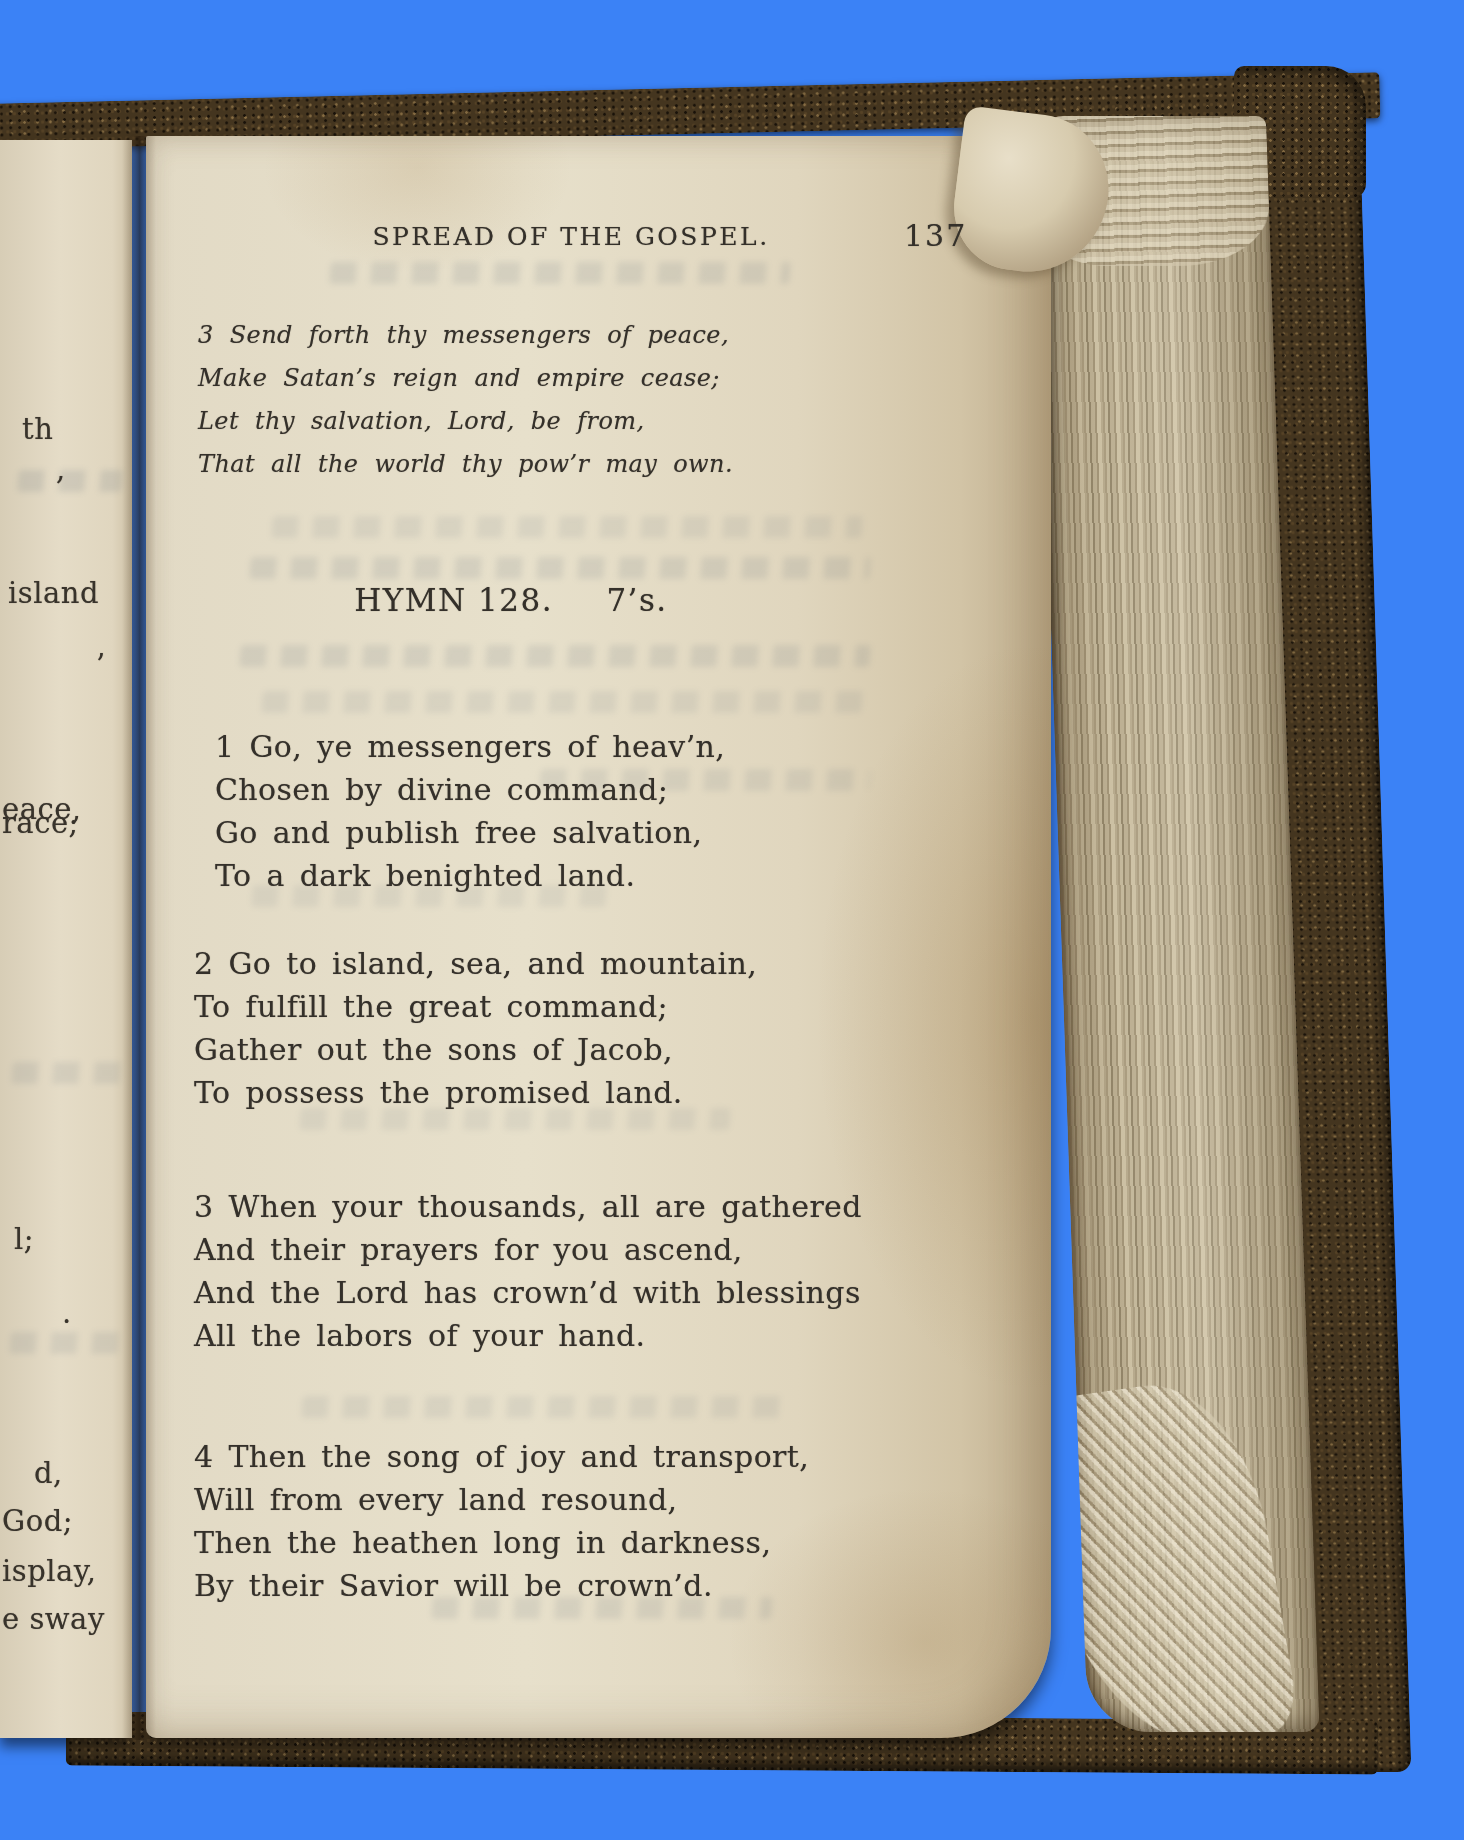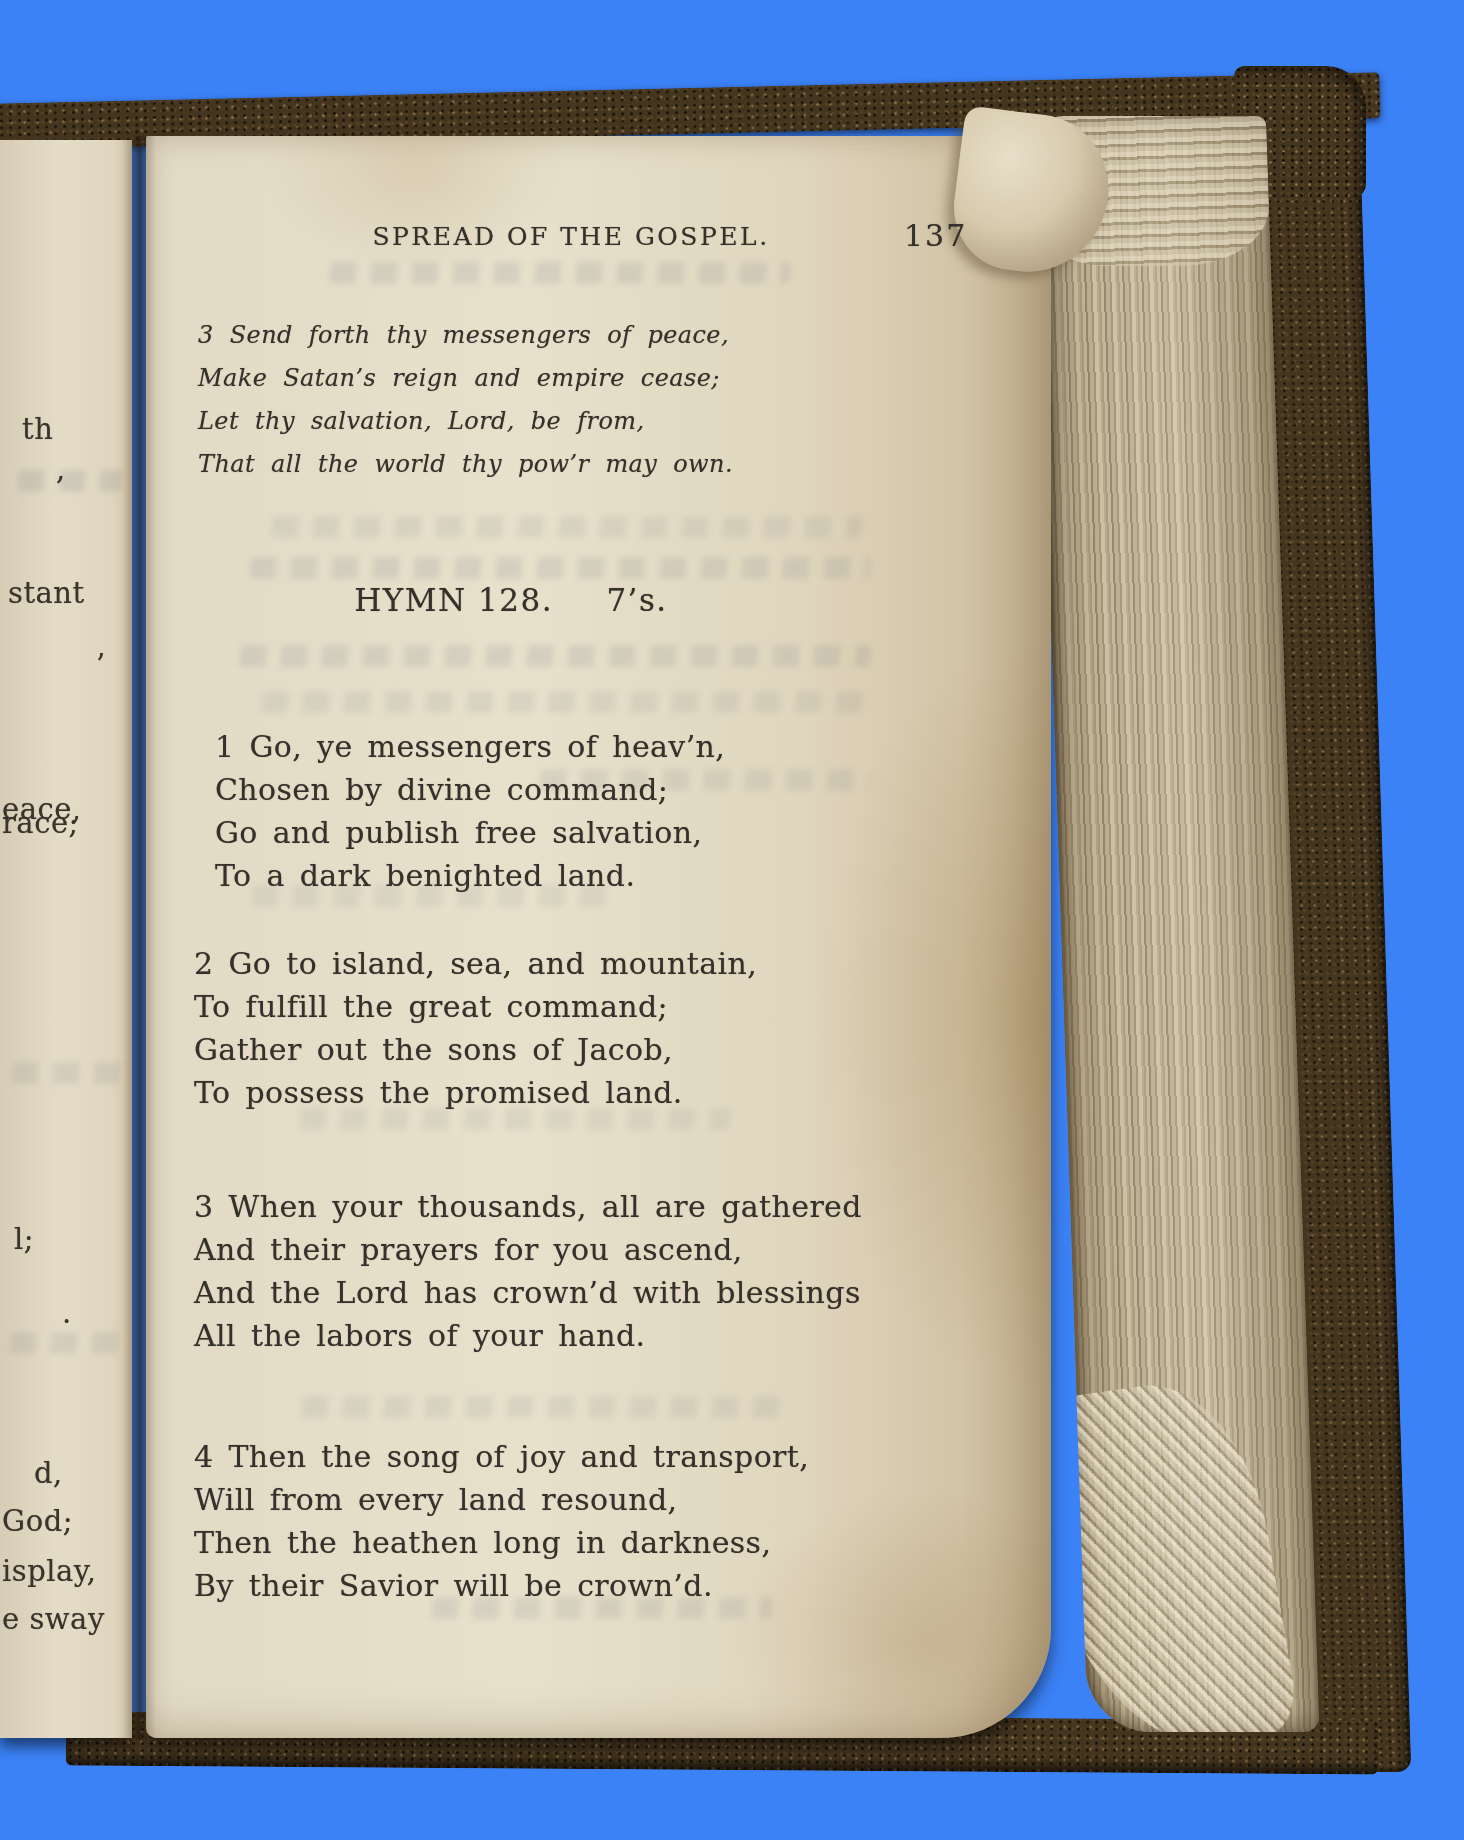--- a/index.html
+++ b/index.html
@@ -211,21 +211,21 @@
           <div class="line">Will from every land resound,</div>
           <div class="line">Then the heathen long in darkness,</div>
           <div class="line">By their Savior will be crown’d.</div>
         </div>
       </div>
   </div>
 
   <div class="left-content">
       <span class="fragment">th</span>
       <span class="fragment">,</span>
-      <span class="fragment">stant</span>
+      <span class="fragment">island</span>
       <span class="fragment">’</span>
       <span class="fragment">race;</span>
       <span class="fragment">eace,</span>
       <span class="fragment">l;</span>
       <span class="fragment">.</span>
       <span class="fragment">d,</span>
       <span class="fragment">God;</span>
       <span class="fragment">isplay,</span>
       <span class="fragment">e sway</span>
     </div>

